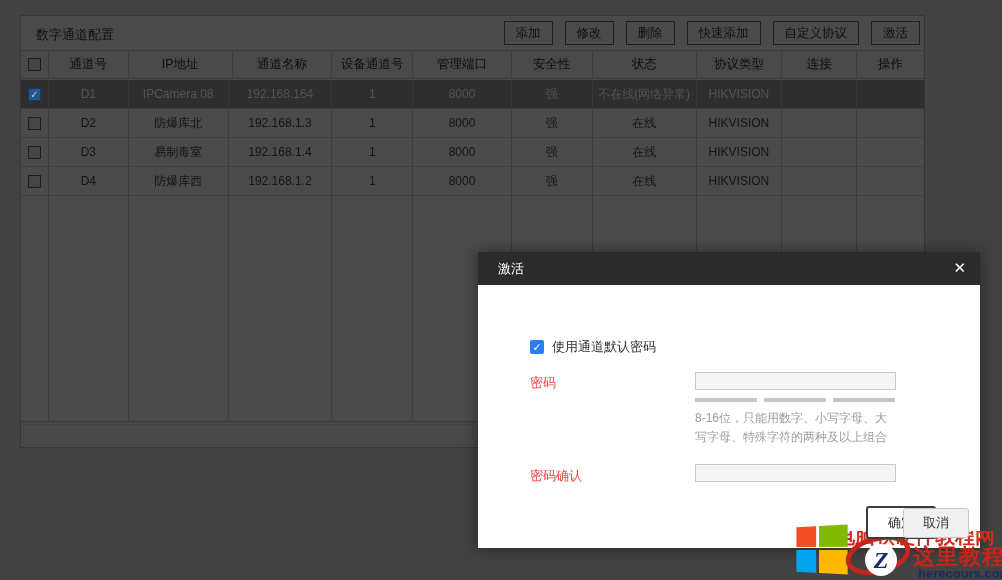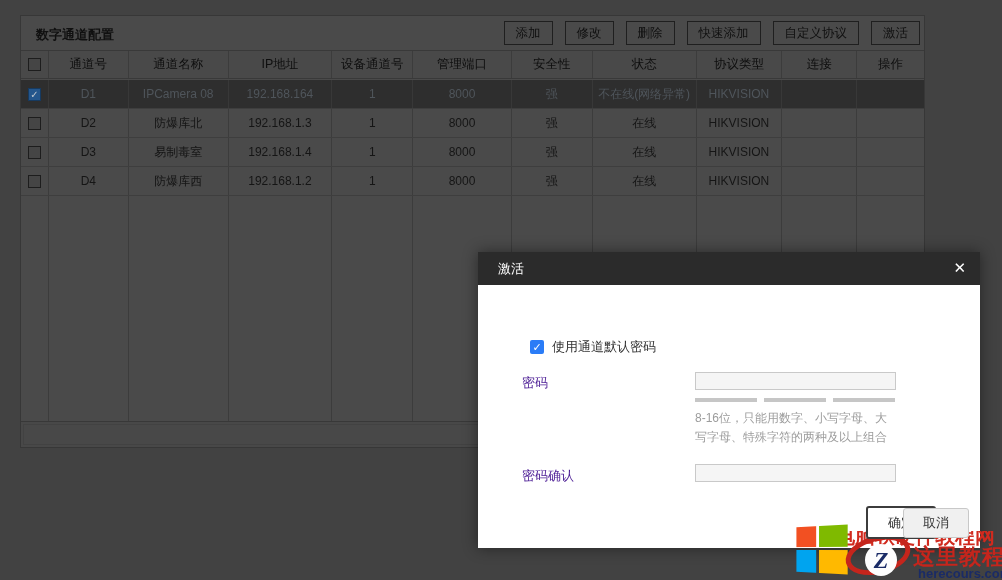--- a/index.html
+++ b/index.html
@@ -10,21 +10,21 @@
   }
 
   
   #content { position:absolute; inset:0; background:#424242; }
   .panel {
     position:absolute; left:20px; top:15px; width:905px; height:433px;
     background:#4a4a4a; border:1px solid #373737;
   }
   .panel-title {
     position:absolute; left:15px; top:10px;
-    font-size:13px; font-weight:bold; color:#101010;
+    font-size:13px; font-weight:normal; color:#101010;
   }
   .toolbar { position:absolute; right:4px; top:5px; display:flex; gap:12px;padding-left:40px; }
   .tb-btn {
     height:24px; padding:0 11px; background:#4a4a4a;
     border:1px solid #1f1f1f; color:#101010; font-size:12.5px;
     display:flex; align-items:center; justify-content:center; cursor:pointer;
     font-family:inherit;
   }
   .thead {
     position:absolute; left:0; top:34px; width:100%; height:29px;
@@ -79,21 +79,21 @@
     position:absolute; right:14px; top:7px; color:#ffffff;
     font-size:15px; font-weight:bold; cursor:pointer; line-height:18px;
   }
   .cb-row { position:absolute; left:52px; top:86px; display:flex; align-items:center; }
   .modal-cb {
     width:14px; height:14px; background:#2a7cf7; border-radius:2px;
     display:flex; align-items:center; justify-content:center;
     color:#fff; font-size:11px; cursor:pointer;
   }
   .cb-label { margin-left:8px; font-size:13px; color:#333; }
-  .fld-label { position:absolute; left:44px; font-size:13px; color:#4c1d95; }
+  .fld-label { position:absolute; left:52px; font-size:13px; color:#ef4444; }
   .txt-input {
     position:absolute; left:217px; width:201px; height:18px;
     background:#f5f5f5; border:1px solid #c9c9c9; font-size:12px; padding:0 4px;
     font-family:inherit;
   }
   .strength { position:absolute; left:217px; top:146px; display:flex; gap:7px; }
   .strength span { width:62px; height:4px; background:#c6c6c6; }
   .hint {
     position:absolute; left:217px; top:157px; width:240px;
     font-size:12px; color:#9c9c9c; line-height:19px;
@@ -160,22 +160,22 @@
       <button class="tb-btn">快速添加</button>
       <button class="tb-btn">自定义协议</button>
       <button class="tb-btn">激活</button>
     </div>
 
     <div class="thead">
       <div class="cell hcell c0">
           <span class="cb"></span>
         </div>
       <div class="cell hcell c1">通道号</div>
+      <div class="cell hcell c3">IP地址</div>
       <div class="cell hcell c2">通道名称</div>
-      <div class="cell hcell c3">IP地址</div>
       <div class="cell hcell c4">设备通道号</div>
       <div class="cell hcell c5">管理端口</div>
       <div class="cell hcell c6">安全性</div>
       <div class="cell hcell c7">状态</div>
       <div class="cell hcell c8">协议类型</div>
       <div class="cell hcell c9">连接</div>
       <div class="cell hcell c10">操作</div>
     </div>
 
     <div class="rows">

